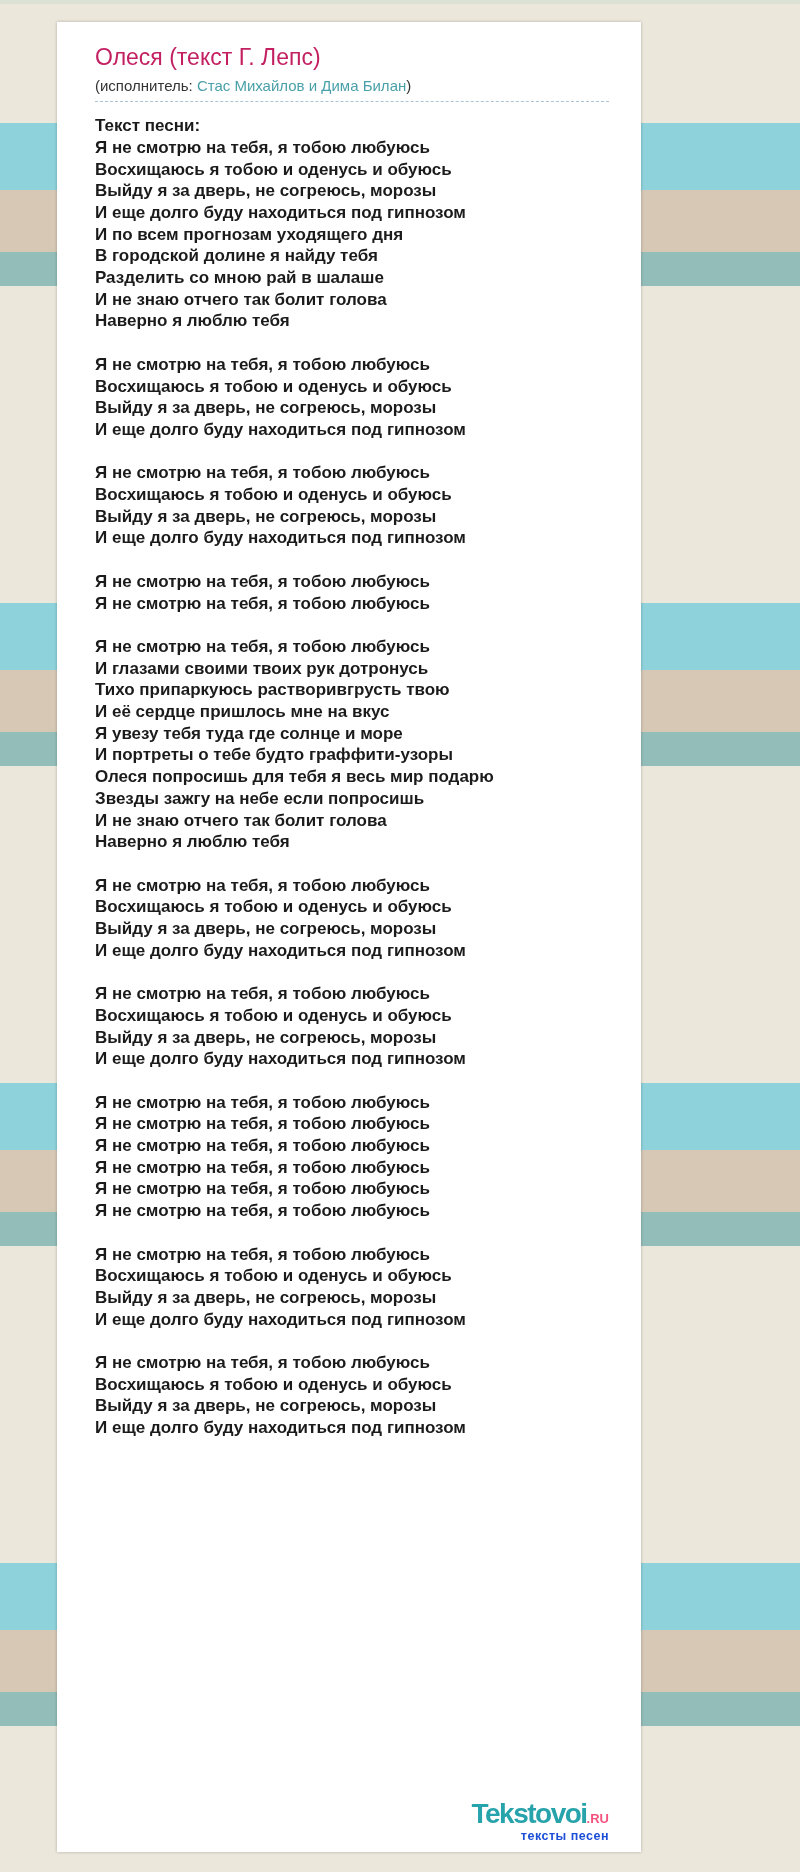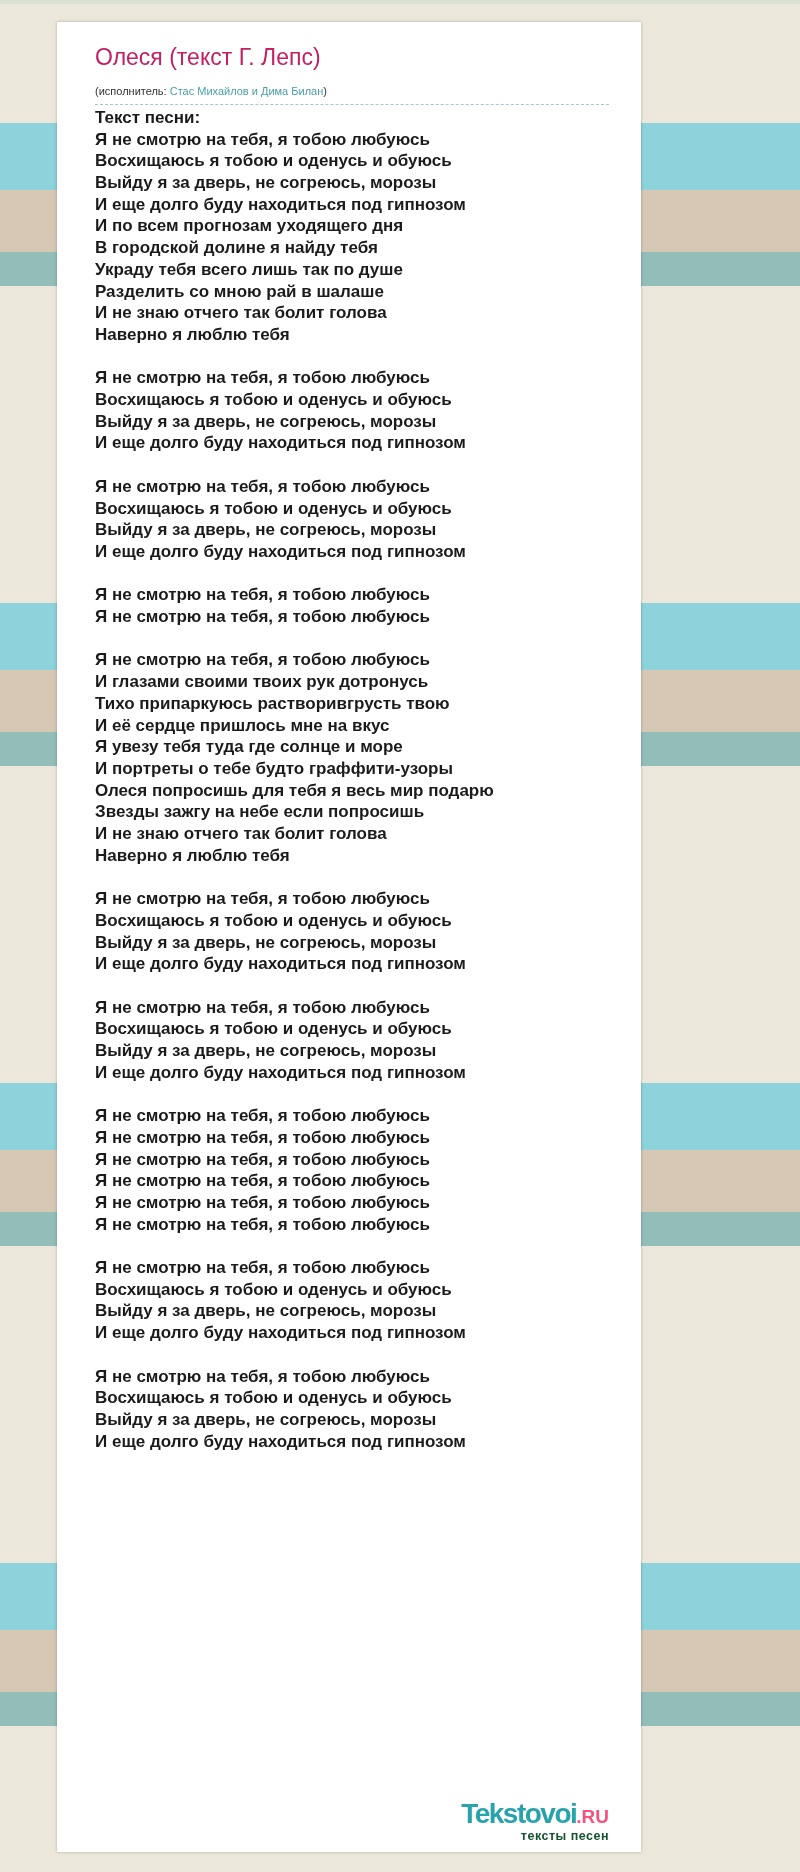--- a/index.html
+++ b/index.html
@@ -18,39 +18,39 @@
   }
   .card{
     position:absolute;left:57px;top:22px;width:584px;height:1830px;
     background:#ffffff;box-shadow:0 0 3px rgba(0,0,0,.25);
     box-sizing:border-box;padding:16px 32px 0 38px;
   }
   .song-title{
     font-size:23px;font-weight:normal;color:#c32062;margin:6px 0 0 0;line-height:1.2;
   }
   .subtitle{
-    font-size:11px;color:#333333;margin-top:12px;line-height:1.3;
+    font-size:15px;color:#333333;margin-top:4px;line-height:1.3;
   }
   .artist-link{color:#4aa0a8;text-decoration:none;cursor:pointer;}
   .dotted-sep{border:0;border-bottom:1px dashed #aac4d4;margin:6px 0 0 0;height:0;}
   .lyrics{
-    margin-top:2px;font-size:17px;font-weight:bold;color:#1b1b1b;line-height:21.7px;
+    margin-top:13px;font-size:17px;font-weight:bold;color:#1b1b1b;line-height:21.7px;
   }
   .stanza:not(:first-child){margin-top:21.7px;}
   .footer-logo{
     position:absolute;right:32px;bottom:10px;text-align:right;line-height:1;cursor:pointer;
   }
   .logo-main{
     font-size:28px;font-weight:bold;color:#27a3ab;letter-spacing:-1.5px;
   }
   .logo-suffix{
-    font-size:19px;font-weight:bold;color:#f4527f;letter-spacing:0;
+    font-size:13px;font-weight:bold;color:#f4527f;letter-spacing:0;
   }
   .logo-tagline{
-    font-size:12.5px;font-weight:bold;color:#14532d;margin-top:2px;letter-spacing:.5px;
+    font-size:12.5px;font-weight:bold;color:#1d4ed8;margin-top:2px;letter-spacing:.5px;
   }
 </style>
 </head>
 <body>
 
 <div class="card">
 
   <h1 class="song-title">Олеся (текст Г. Лепс)</h1>
 
   <div class="subtitle">
@@ -62,21 +62,20 @@
   <div class="lyrics">
     <div>Текст песни:</div>
     <div>
         <div class="stanza">
           <div>Я не смотрю на тебя, я тобою любуюсь</div>
           <div>Восхищаюсь я тобою и оденусь и обуюсь</div>
           <div>Выйду я за дверь, не согреюсь, морозы</div>
           <div>И еще долго буду находиться под гипнозом</div>
           <div>И по всем прогнозам уходящего дня</div>
           <div>В городской долине я найду тебя</div>
-          <div>Украду тебя всего лишь так по душе</div>
           <div>Разделить со мною рай в шалаше</div>
           <div>И не знаю отчего так болит голова</div>
           <div>Наверно я люблю тебя</div>
         </div>
         <div class="stanza">
           <div>Я не смотрю на тебя, я тобою любуюсь</div>
           <div>Восхищаюсь я тобою и оденусь и обуюсь</div>
           <div>Выйду я за дверь, не согреюсь, морозы</div>
           <div>И еще долго буду находиться под гипнозом</div>
         </div>

